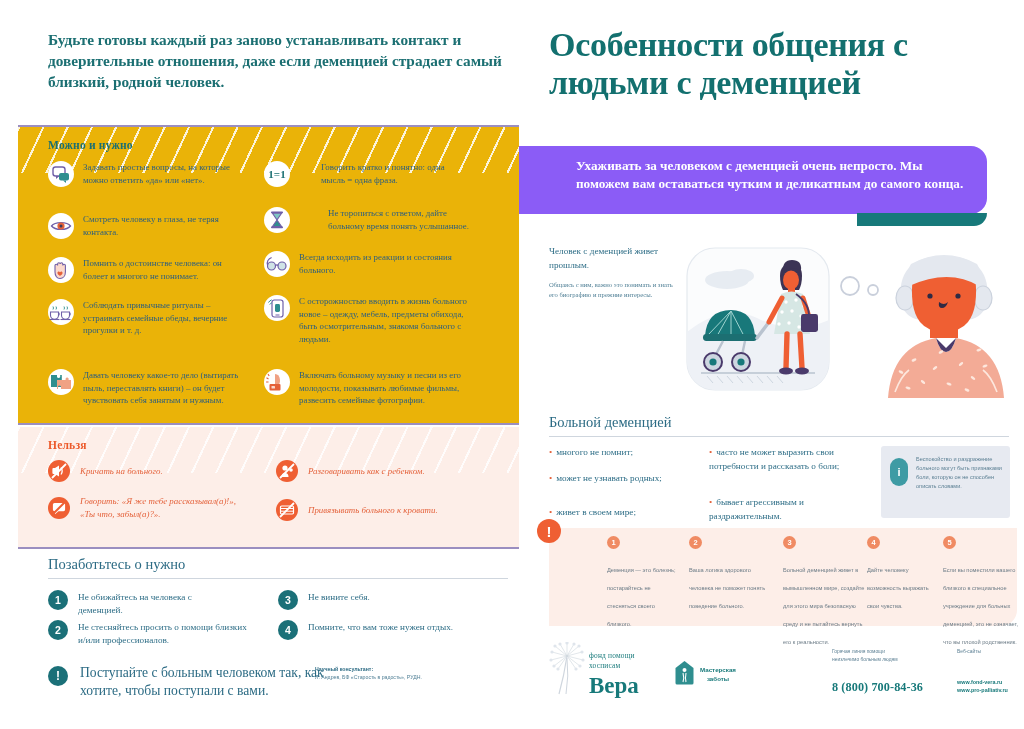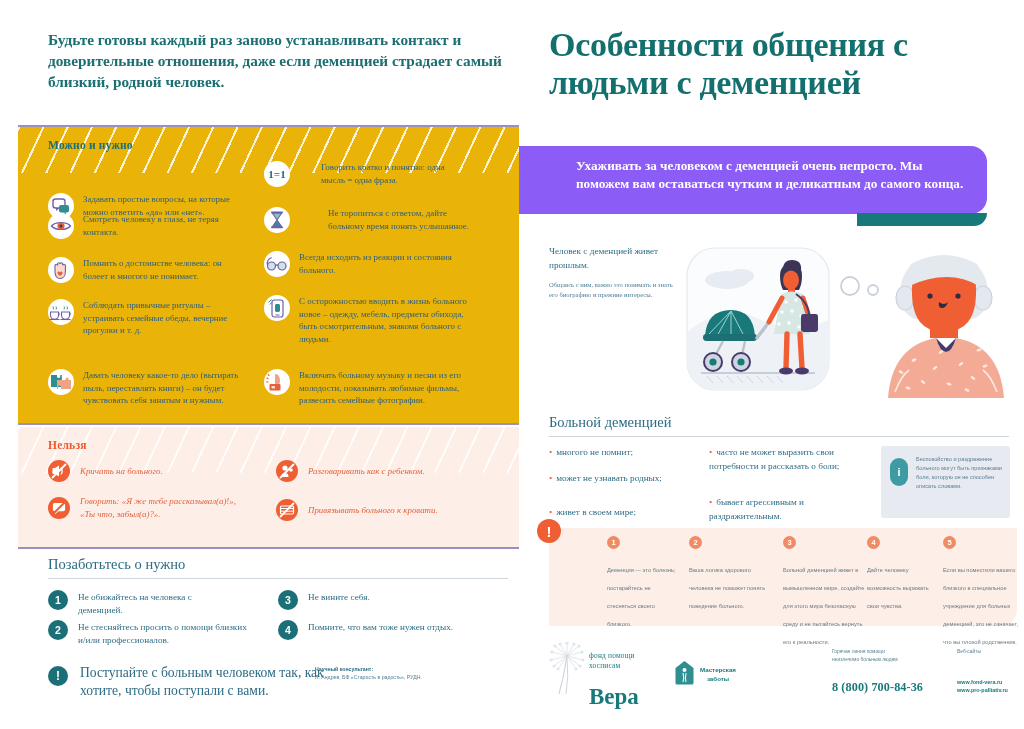--- a/index.html
+++ b/index.html
@@ -167,21 +167,21 @@
   .step .st {
     font-family:"Liberation Sans",sans-serif; font-size:5.7px; line-height:1.7; color:#6b7b86;
   }
 
   
   .footer { position:absolute; left:519px; top:638px; width:505px; height:80px; }
   .logo-vera { position:absolute; left:30px; top:4px; display:flex; gap:4px; align-items:flex-start; }
   .dandelion { width:36px; height:54px; }
   .vera-txt { padding-top:9px; }
   .vera-txt .v1 { font-size:7.4px; line-height:1.32; color:#17797a; letter-spacing:.2px; }
-  .vera-txt .v2 { font-size:23px; font-weight:bold; color:#17797a; line-height:1; margin-top:14px; }
+  .vera-txt .v2 { font-size:23px; font-weight:bold; color:#17797a; line-height:1; margin-top:3px; }
   .logo-master { position:absolute; left:155px; top:22px; display:flex; gap:5px; align-items:center; }
   .house { width:21px; height:25px; }
   .master-txt {
     font-family:"Liberation Sans",sans-serif; font-size:6.2px; font-weight:bold;
     color:#17797a; line-height:1.4; text-align:center;
   }
   .hotline { position:absolute; left:313px; top:10px; width:120px; }
   .hotline .hl {
     font-family:"Liberation Sans",sans-serif; font-size:4.9px; color:#5b7f93; line-height:1.55;
   }
@@ -203,21 +203,21 @@
 <div class="page">
 
   <div class="left">
 
     <div class="lead">Будьте готовы каждый раз заново устанавливать контакт и доверительные отношения, даже если деменцией страдает самый близкий, родной человек.</div>
 
     <div class="panel-do">
       <div class="hatch"></div>
       <div class="sect-title">Можно и нужно</div>
 
-      <div class="tip" style="left:30px; top:34px; width:192px;margin-top:32px;">
+      <div class="tip" style="left:30px; top:34px; width:192px;">
         <span class="ico">
           <span class="disc"></span>
           <svg width="26" height="26" viewBox="0 0 26 26">
             <rect x="5" y="6" width="12" height="9" rx="2.5" fill="none" stroke="#6f5fa8" stroke-width="1.4"></rect>
             <path d="M8 15 L8 18 L11.5 15 Z" fill="#6f5fa8"></path>
             <rect x="11" y="12" width="10" height="7.5" rx="2" fill="#2f8e8f"></rect>
             <path d="M18 19.5 L18 22 L15 19.5 Z" fill="#2f8e8f"></path>
           </svg>
         </span>
         <span class="txt">Задавать простые вопросы, на которые можно ответить «да» или «нет».</span>

